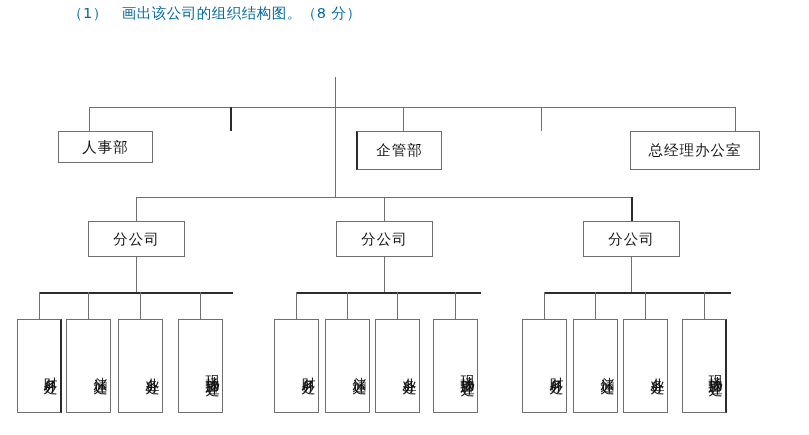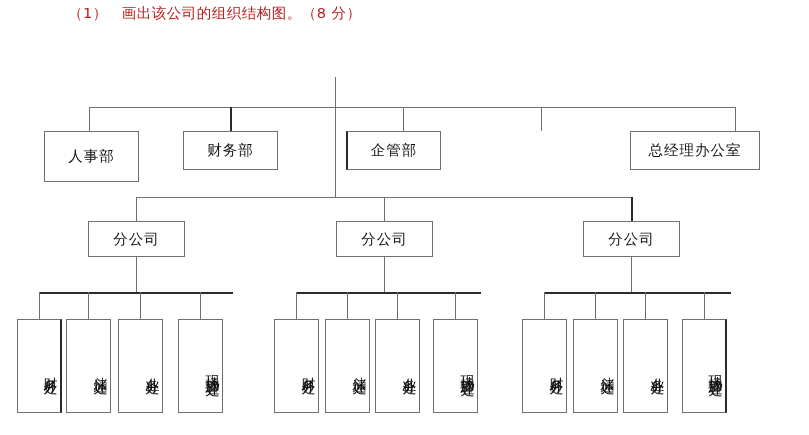--- a/index.html
+++ b/index.html
@@ -24,21 +24,21 @@
   }
 
   
   .prompt {
     position: absolute;
     left: 68px;
     top: 4px;
     font-size: 14.5px;
     letter-spacing: 0.5px;
     white-space: nowrap;
-    color: #b91c1c;
+    color: #0369a1;
   }
   .prompt .q-num { margin-right: 14px; }
 
   
   .node {
     position: absolute;
     box-sizing: border-box;
     background: #ffffff;
     border: 1px solid #6f6f6f;
     display: flex;
@@ -89,29 +89,26 @@
   <div class="line v" style="left:335px; top:77px; width:1px; height:120px;"></div>
 
   <div class="line h" style="left:89px; top:107px; width:647px; height:1px;"></div>
 
   <div class="line v" style="left:89px; top:107px; height:24px;"></div>
   <div class="line v bold" style="left:230px; top:107px; height:24px;"></div>
   <div class="line v" style="left:403px; top:107px; height:24px;"></div>
   <div class="line v" style="left:541px; top:107px; height:24px;"></div>
   <div class="line v" style="left:735px; top:107px; height:24px;"></div>
 
-  <div class="node" style="left:44px; top:131px; width:95px; height:51px;">
+  <div class="node" style="left:58px; top:131px; width:95px; height:32px;">
     <span>人事部</span>
   </div>
 
-  <div class="node" style="left:183px; top:131px; width:95px; height:39px;">
-    <span>财务部</span>
-  </div>
 
-  <div class="node heavy-left" style="left:346px; top:131px; width:95px; height:39px;">
+  <div class="node heavy-left" style="left:356px; top:131px; width:86px; height:39px;">
     <span>企管部</span>
   </div>
 
 
   <div class="node" style="left:630px; top:131px; width:130px; height:39px;text-align:right;">
     <span>总经理办公室</span>
   </div>
 
   <div class="line h" style="left:136px; top:197px; width:496px; height:1px;"></div>
 

